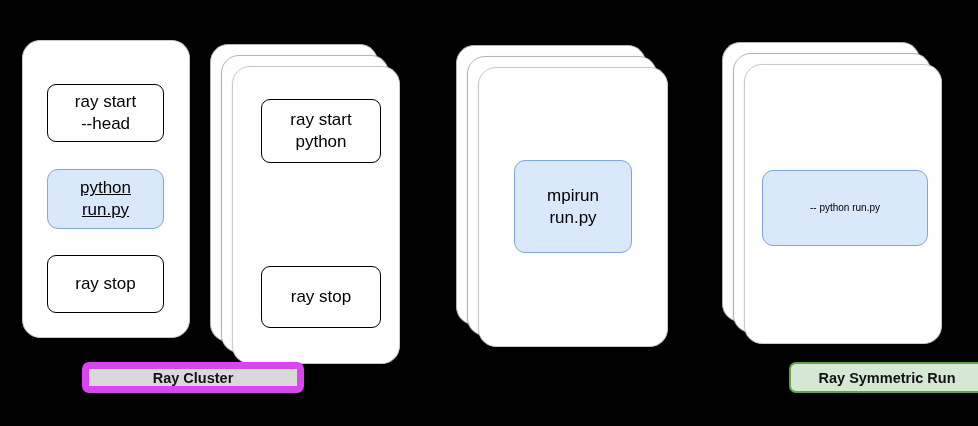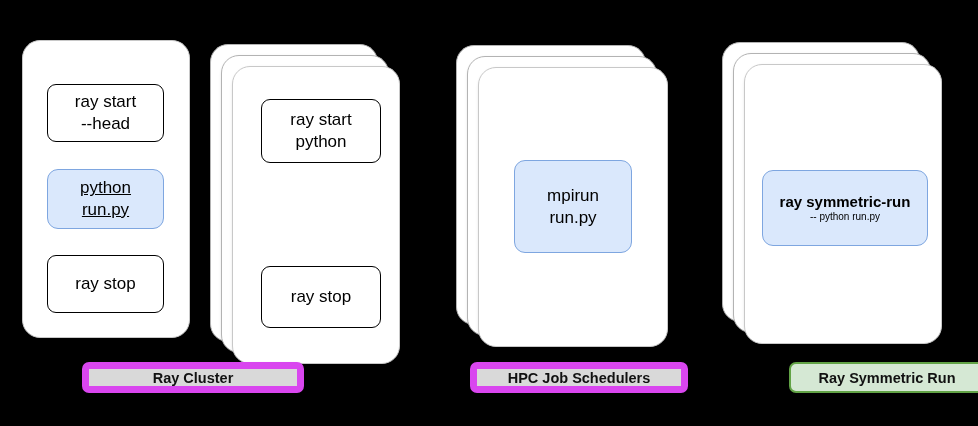--- a/index.html
+++ b/index.html
@@ -133,29 +133,25 @@
   </div>
 
   <div class="card" style="left:722px; top:42px; width:198px; height:280px;">
   </div>
   <div class="card" style="left:733px; top:53px; width:198px; height:280px;">
   </div>
   <div class="card front" style="left:744px; top:64px; width:198px; height:280px;">
   </div>
 
   <div class="cmd blue two-tone" style="left:762px; top:170px; width:166px; height:76px;">
-    <span class="l1">ray symmetric-run</span>
     <span class="l2">-- python run.py</span>
   </div>
 
   <div class="chip" style="left:82px; top:362px; width:222px;">
     <span>Ray Cluster</span>
   </div>
 
-  <div class="chip" style="left:470px; top:362px; width:218px;">
-    <span>HPC Job Schedulers</span>
-  </div>
 
   <div class="chip green" style="left:750px; top:362px; width:196px;margin-left:39px;">
     <span>Ray Symmetric Run</span>
   </div>
 
 </div>
 
 </body></html>

